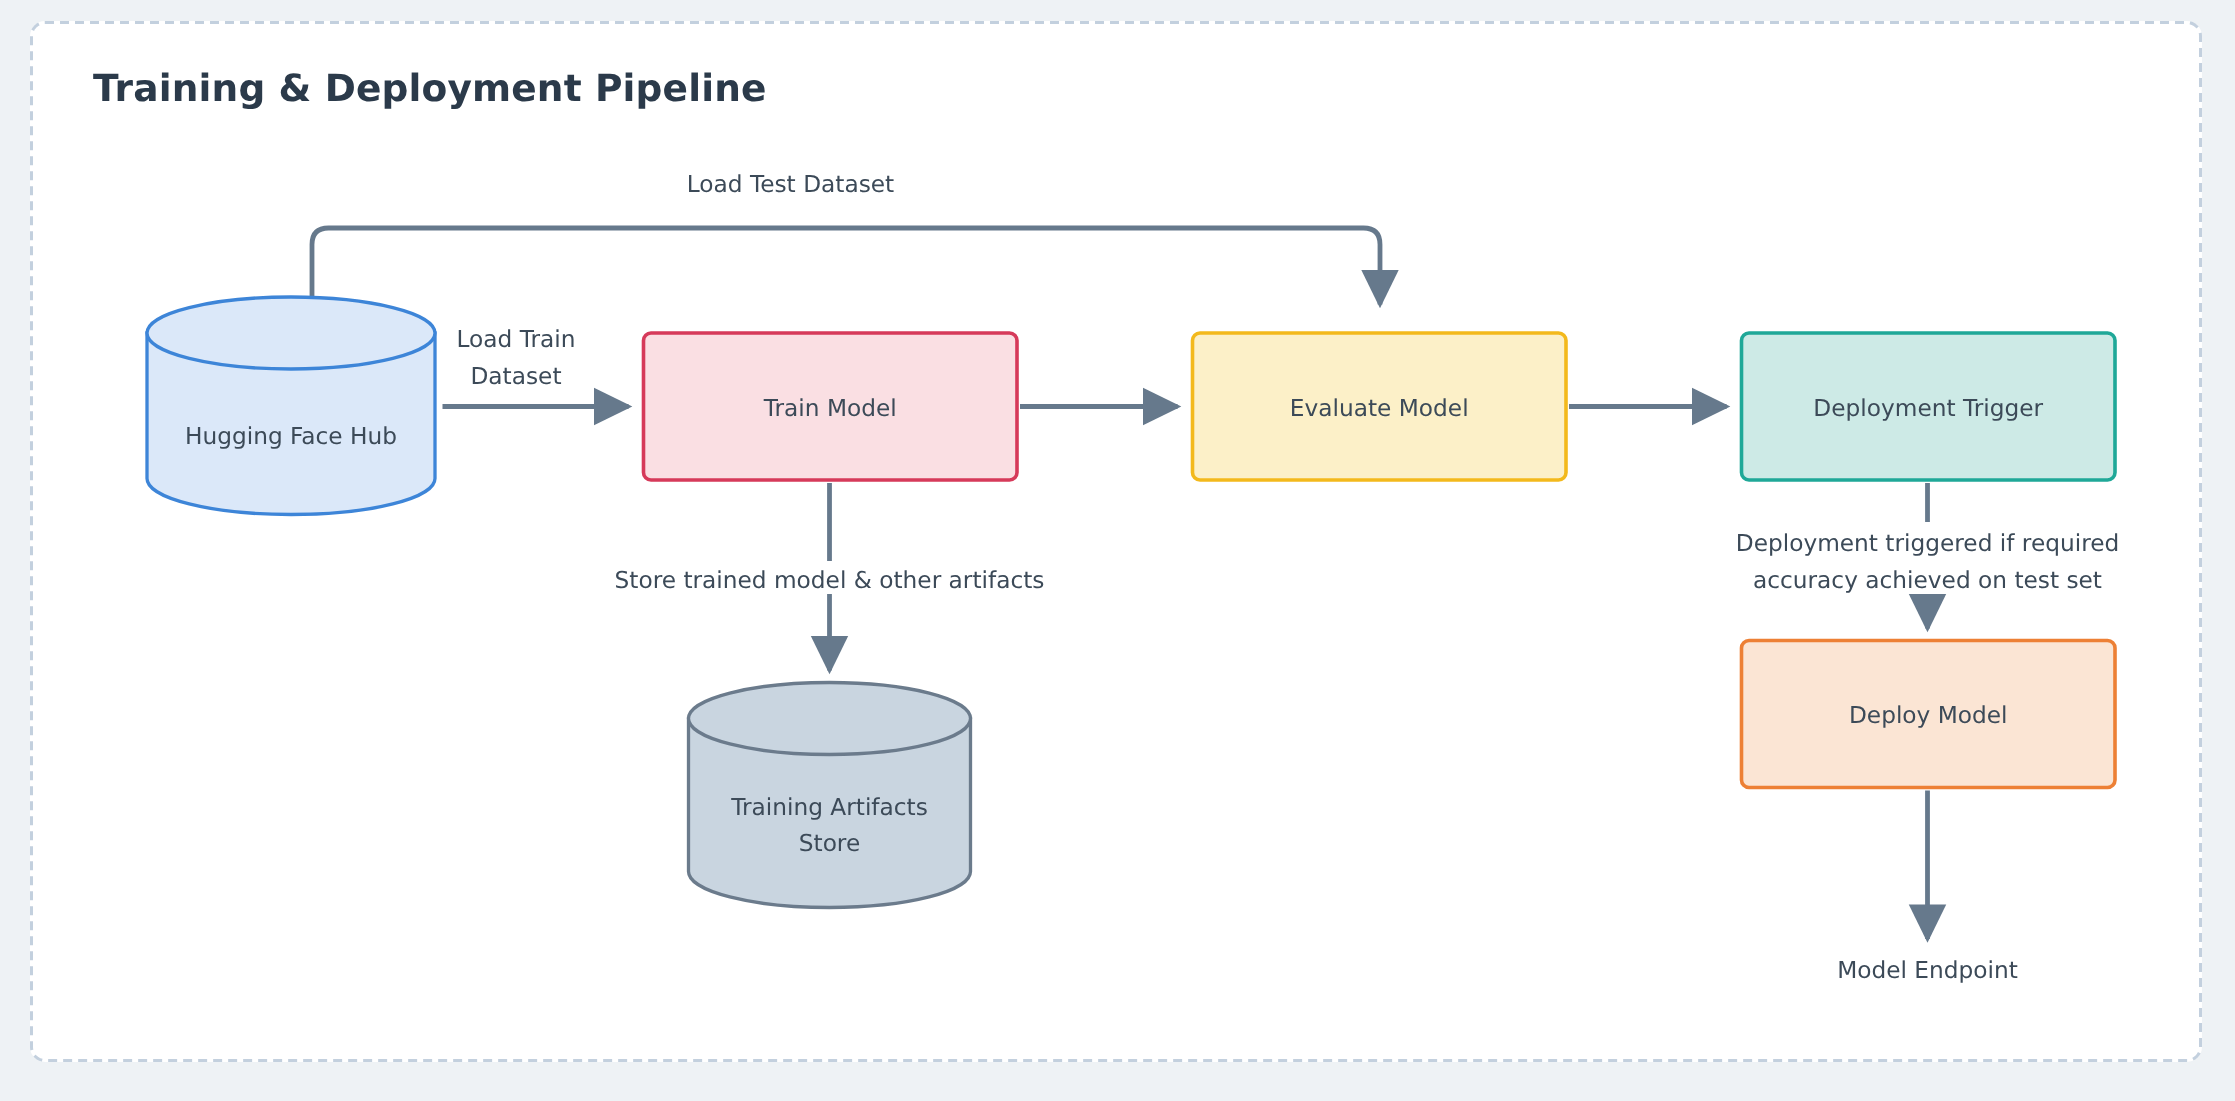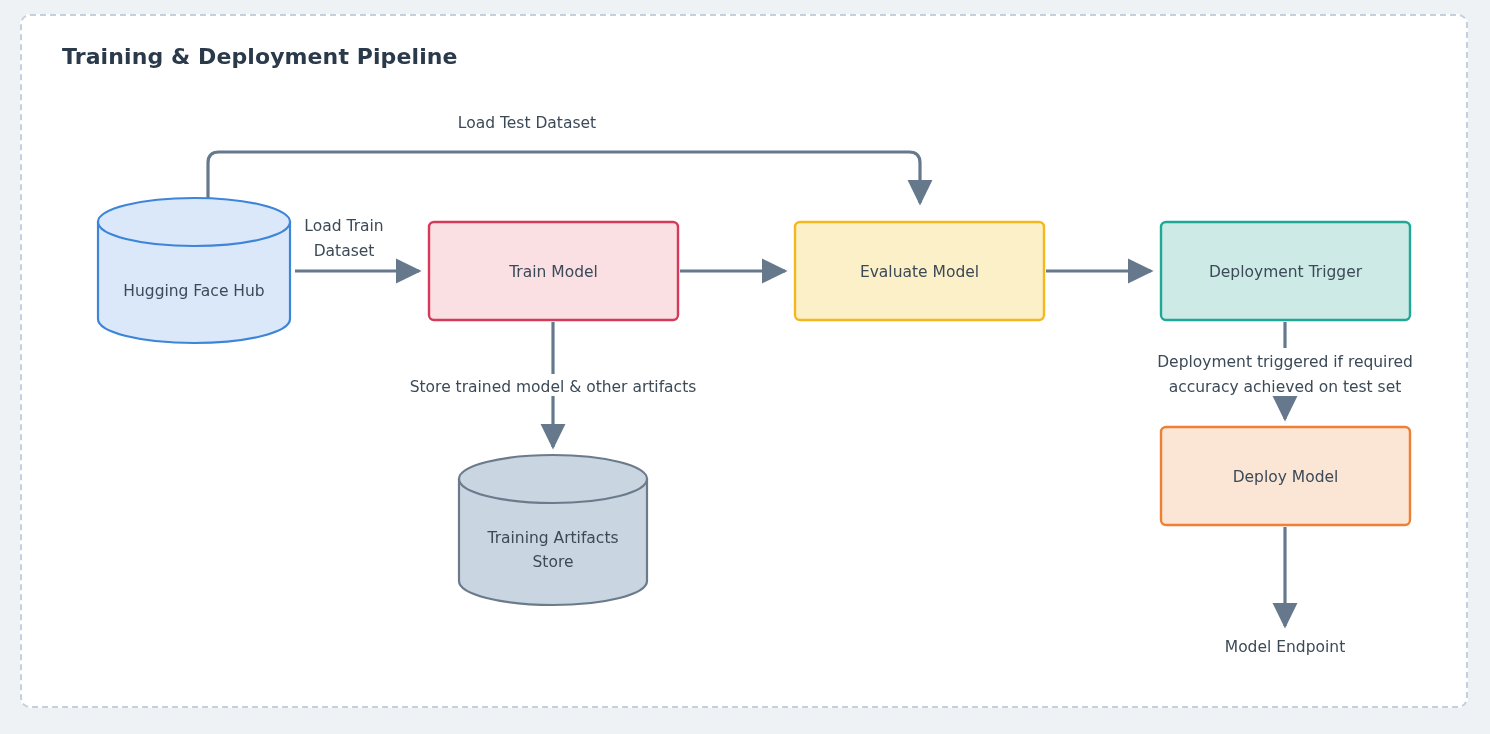--- a/index.html
+++ b/index.html
@@ -27,21 +27,21 @@
     background: #ffffff;
     border: 2px dashed #c3d0de;
     border-radius: 10px;
     box-sizing: border-box;
   }
   .diagram-title {
     position: absolute;
     left: 62px;
     top: 44px;
     font-family: "DejaVu Sans", sans-serif;
-    font-size: 22px;
+    font-size: 25px;
     font-weight: bold;
     color: #2b3a4a;
     letter-spacing: 0.1px;
     white-space: nowrap;
   }
   svg.flow {
     position: absolute;
     left: 0;
     top: 0;
     width: 1490px;

